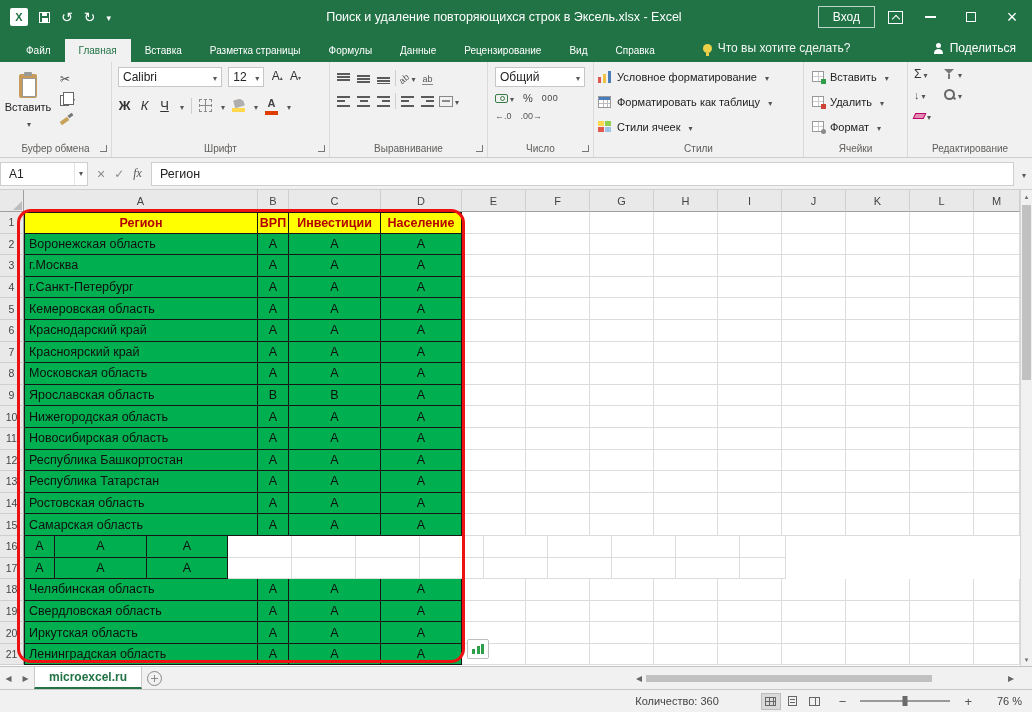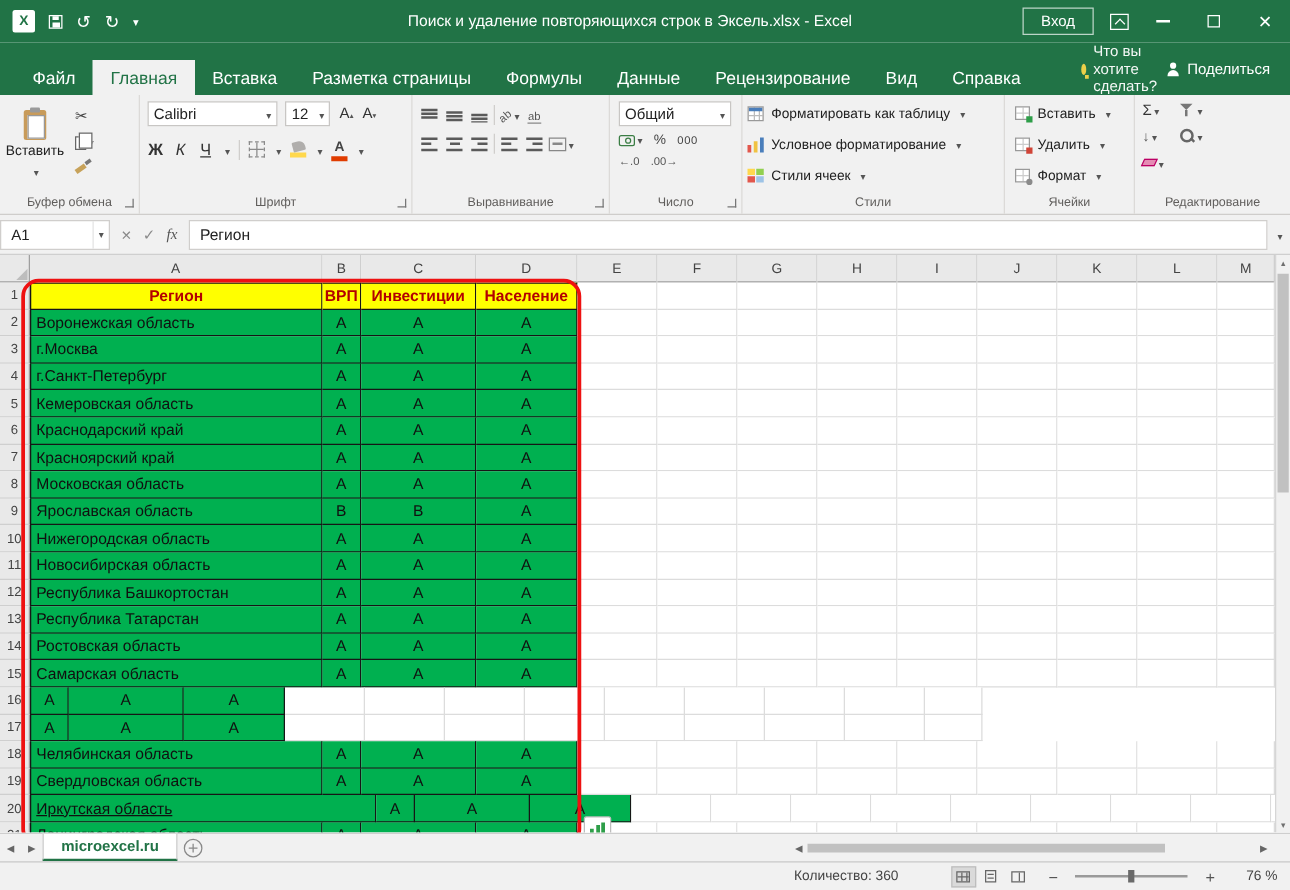--- a/index.html
+++ b/index.html
@@ -24,21 +24,21 @@
 .signin{border:1px solid rgba(255,255,255,.7);padding:3px 14px;font-size:12px}
 .ic-ribopt{width:15px;height:13px;border:1px solid #fff;position:relative}
 .ic-ribopt::after{content:"";position:absolute;left:4px;top:4px;width:5px;height:5px;border-left:1px solid #fff;border-top:1px solid #fff;transform:rotate(45deg)}
 .winbtn{width:28px;height:34px;display:flex;align-items:center;justify-content:center}
 .ic-minline{width:11px;height:2px;background:#fff}
 .ic-max{width:10px;height:10px;border:1px solid #fff}
 .g-close::before{content:"×";font-size:18px}
 
 
 .tabrow{flex:0 0 28px;background:#217346;display:flex;align-items:flex-end;color:#fff;padding-left:12px}
-.rtab{padding:6px 14px 6px;font-size:14px;white-space:nowrap}
+.rtab{padding:6px 14px 6px;font-size:10px;white-space:nowrap}
 .rtab.active{background:#f1f1f1;color:#217346}
 .tellme{margin-left:34px;display:flex;align-items:center;gap:6px;font-size:12px;align-self:center;opacity:.95}
 .ic-bulb{width:9px;height:9px;border-radius:50%;background:#f7d64a;position:relative;display:inline-block}
 .ic-bulb::after{content:"";position:absolute;left:3px;bottom:-3px;width:3px;height:3px;background:#f7d64a}
 .share{margin-left:auto;display:flex;align-items:center;gap:6px;align-self:center;padding-right:16px}
 .ic-person{width:11px;height:11px;position:relative;display:inline-block}
 .ic-person::before{content:"";position:absolute;top:0;left:3px;width:5px;height:5px;border-radius:50%;background:#fff}
 .ic-person::after{content:"";position:absolute;bottom:0;left:1px;width:9px;height:5px;border-radius:5px 5px 0 0;background:#fff}
 
 
@@ -403,27 +403,27 @@
       </div>
       <div class="rg-label">
           <span>Число</span>
           <span class="launcher"></span>
         </div>
     </div>
 
     <div class="rgroup" style="width:210px">
       <div class="rg-body styles-body">
         <div class="style-item">
+            <span class="ic-condfmt"></span>
+            <span>Условное форматирование</span>
+            <span class="dd"></span>
+          </div>
+        <div class="style-item">
             <span class="ic-fmttable"></span>
             <span>Форматировать как таблицу</span>
-            <span class="dd"></span>
-          </div>
-        <div class="style-item">
-            <span class="ic-condfmt"></span>
-            <span>Условное форматирование</span>
             <span class="dd"></span>
           </div>
         <div class="style-item">
             <span class="ic-cellstyles"></span>
             <span>Стили ячеек</span>
             <span class="dd"></span>
           </div>
       </div>
       <div class="rg-label">
           <span>Стили</span>
@@ -820,21 +820,21 @@
           <div class="cell ecell" style="width: 64px;"></div>
           <div class="cell ecell" style="width: 64px;"></div>
           <div class="cell ecell" style="width: 64px;"></div>
           <div class="cell ecell" style="width: 64px;"></div>
           <div class="cell ecell" style="width: 64px;"></div>
           <div class="cell ecell" style="width: 64px;"></div>
           <div class="cell ecell" style="width: 46px;"></div>
         </div>
         <div class="grow">
           <div class="row-h">20</div>
-          <div class="cell dcell left" style="width: 277px; background: rgb(0, 176, 80); text-decoration: underline;">Иркутская область</div>
+          <div class="cell dcell left" style="width: 234px; background: rgb(0, 176, 80);">Иркутская область</div>
           <div class="cell dcell" style="width: 31px; background: rgb(0, 176, 80);">А</div>
           <div class="cell dcell" style="width: 92px; background: rgb(0, 176, 80);">А</div>
           <div class="cell dcell" style="width: 81px; background: rgb(0, 176, 80);">А</div>
           <div class="cell ecell" style="width: 64px;"></div>
           <div class="cell ecell" style="width: 64px;"></div>
           <div class="cell ecell" style="width: 64px;"></div>
           <div class="cell ecell" style="width: 64px;"></div>
           <div class="cell ecell" style="width: 64px;"></div>
           <div class="cell ecell" style="width: 64px;"></div>
           <div class="cell ecell" style="width: 64px;"></div>

